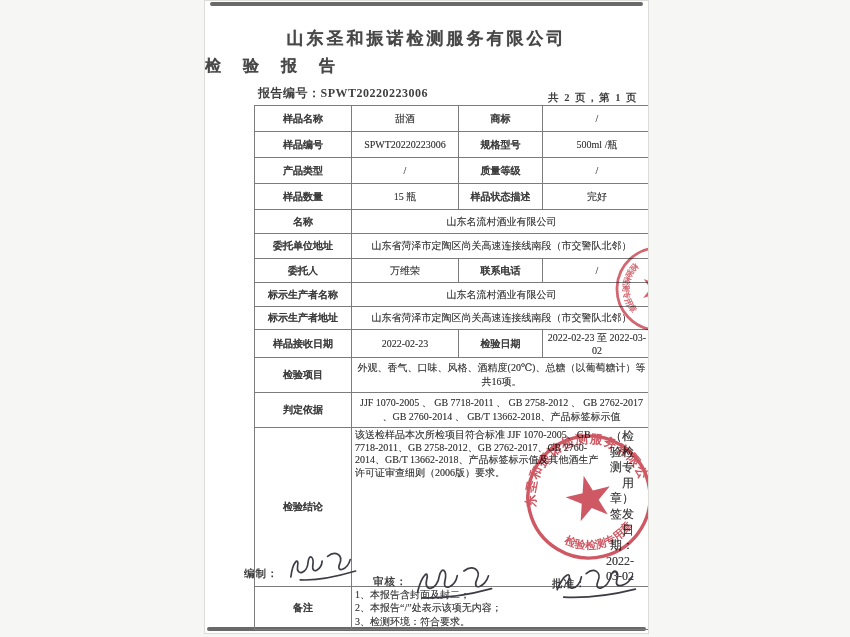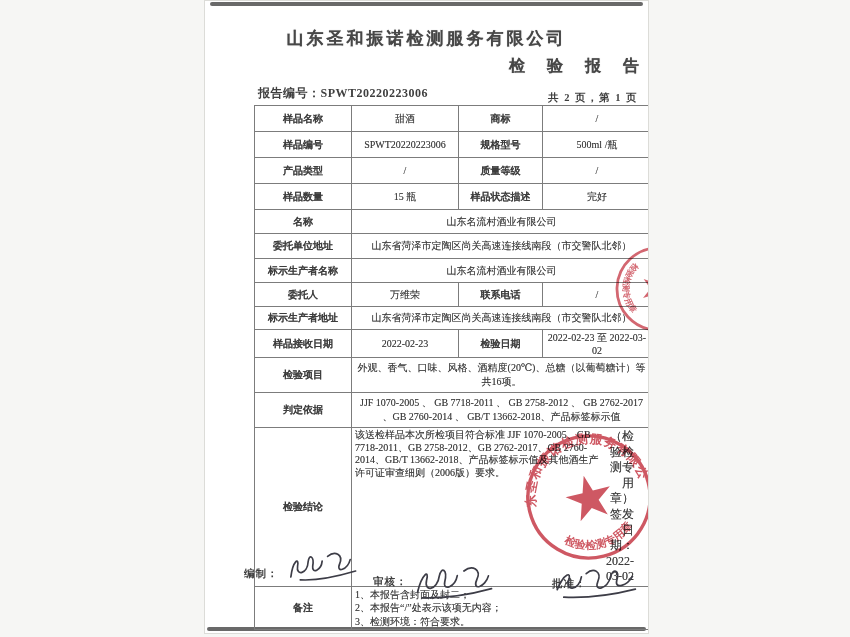--- a/index.html
+++ b/index.html
@@ -18,21 +18,21 @@
   .scan-strip { position:absolute; background:#4f4f4f; height:4px; border-radius:2px; opacity:.85; }
   .scan-strip.top { left:5px; right:5px; top:1px; }
   .scan-strip.bottom { left:2px; right:2px; bottom:2px; }
 
   .company-title {
     position:absolute; top:26px; left:0; width:100%; text-align:center;
     font-size:17px; font-weight:bold; letter-spacing:3px; color:#474747;
     text-shadow:0 0 .7px rgba(70,70,70,.7);
   }
   .report-title {
-    position:absolute; top:55px; left:0; width:100%; text-align:right;
+    position:absolute; top:55px; left:0; width:100%; text-align:left;
     font-size:16px; font-weight:bold; letter-spacing:9px; color:#474747;
     text-shadow:0 0 .7px rgba(70,70,70,.7);
   }
   .report-no { position:absolute; left:53px; top:84px; font-size:12px; font-weight:bold; letter-spacing:.5px; }
   .pagination { position:absolute; right:10px; top:90px; font-size:10.5px; font-weight:bold; letter-spacing:1.5px; }
 
   table.info {
     position:absolute; left:49px; top:104px; width:397px;
     border-collapse:collapse; table-layout:fixed;
   }
@@ -111,28 +111,28 @@
       </tr>
       <tr class="h24">
         <td class="lab">名称</td>
         <td colspan="3">山东名流村酒业有限公司</td>
       </tr>
       <tr class="h25">
         <td class="lab">委托单位地址</td>
         <td colspan="3">山东省菏泽市定陶区尚关高速连接线南段（市交警队北邻）</td>
       </tr>
       <tr class="h24">
-        <td class="lab">标示生产者名称</td>
-        <td colspan="3">山东名流村酒业有限公司</td>
-      </tr>
-      <tr class="h24">
         <td class="lab">委托人</td>
         <td>万维荣</td>
         <td class="lab">联系电话</td>
         <td>/</td>
+      </tr>
+      <tr class="h24">
+        <td class="lab">标示生产者名称</td>
+        <td colspan="3">山东名流村酒业有限公司</td>
       </tr>
       <tr class="h23">
         <td class="lab">标示生产者地址</td>
         <td colspan="3">山东省菏泽市定陶区尚关高速连接线南段（市交警队北邻）</td>
       </tr>
       <tr class="h28">
         <td class="lab">样品接收日期</td>
         <td>2022-02-23</td>
         <td class="lab">检验日期</td>
         <td>2022-02-23 至 2022-03-02</td>

